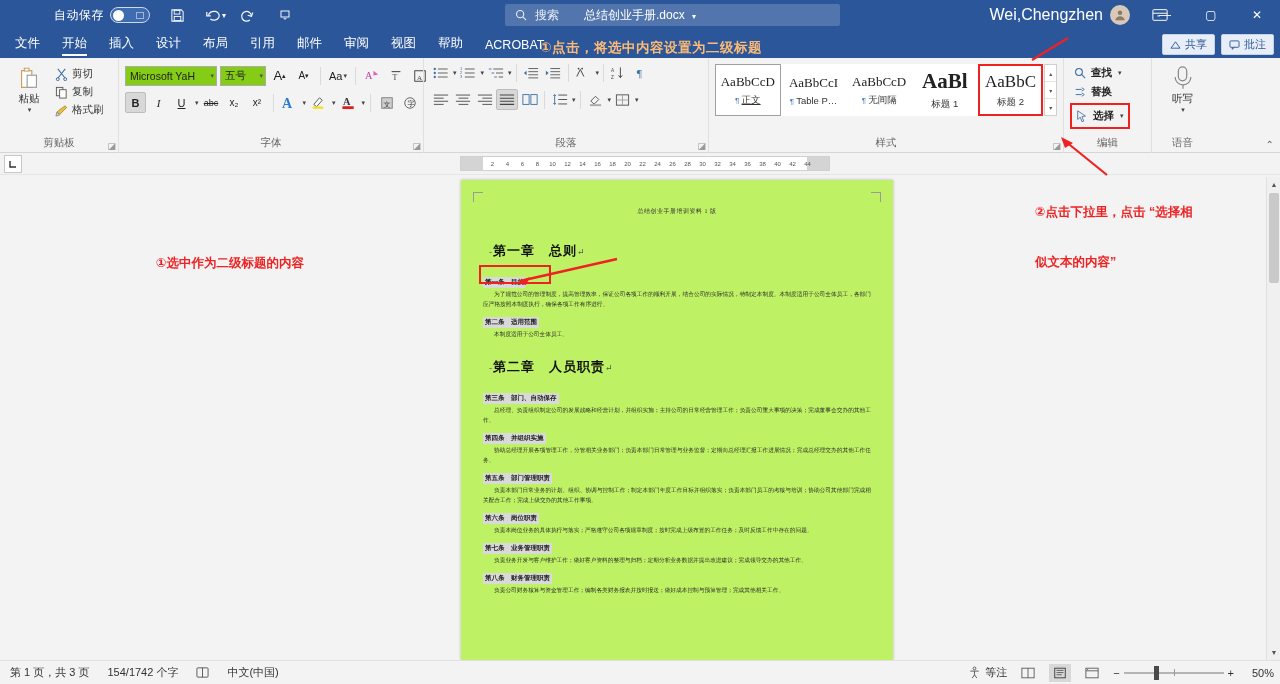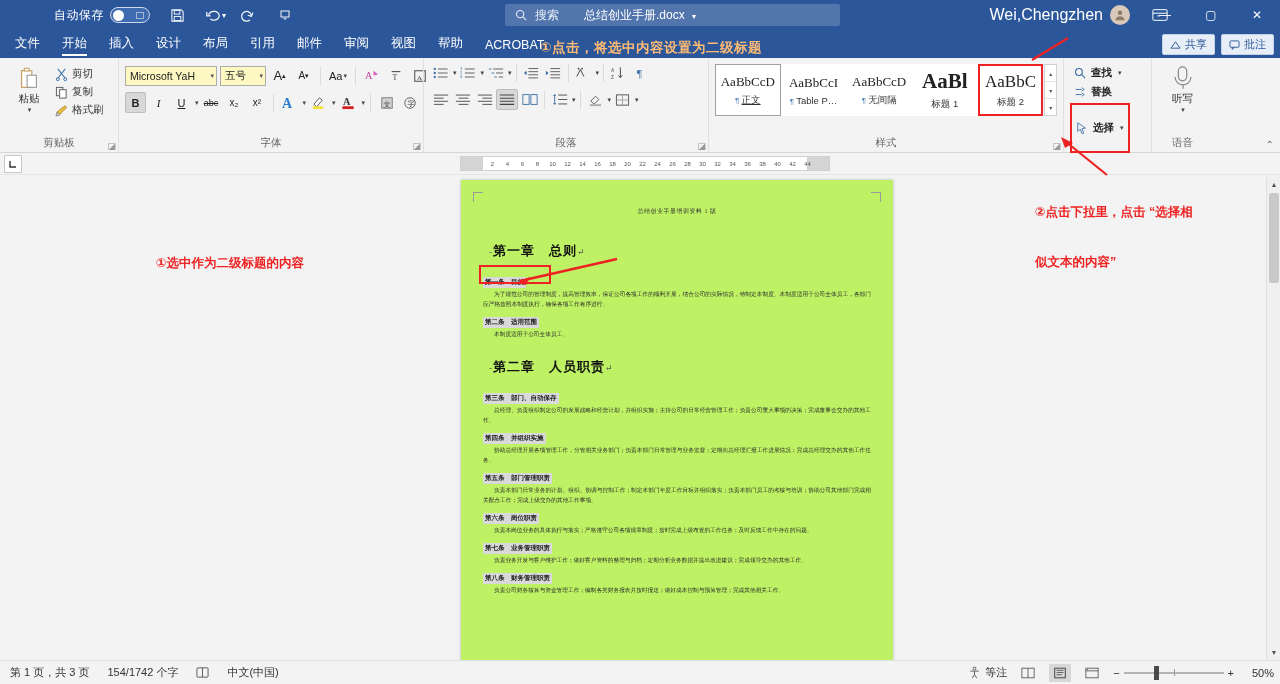--- a/index.html
+++ b/index.html
@@ -97,21 +97,21 @@
     font-size: 10.5px; color: #333; padding-top: 2px; }
   .paste-ico { width: 30px; height: 28px; display:flex; align-items:center; justify-content:center;}
   .clip-items { display: flex; flex-direction: column; gap: 2px; padding-top: 4px; }
   .clip-item { display: flex; align-items: center; gap: 4px; font-size: 10.5px;
     color: #333; padding: 1px 3px; }
 
   
   .font-row1 { display: flex; align-items: center; gap: 3px; padding-top: 3px; }
   .font-row2 { display: flex; align-items: center; gap: 2px; padding-top: 6px; }
   .combo {
-    height: 20px; border: 1px solid #ababab; background: #fef9c3; display: flex;
+    height: 20px; border: 1px solid #ababab; background: #84cc16; display: flex;
     align-items: center; padding: 0 2px 0 4px; font-size: 10.5px; color: #222;
     justify-content: space-between;
   }
   .combo .cv { overflow: hidden; white-space: nowrap; }
   .combo .ca { font-size: 7px; color: #555; padding-left: 3px; }
   .ibtn {
     min-width: 21px; height: 21px; display: flex; align-items: center;
     justify-content: center; font-size: 11px; color: #222; border-radius: 2px;
     padding: 0 2px;
   }
@@ -660,21 +660,21 @@
         </div>
         <div class="edit-item">
           <span>
             <svg width="12" height="12" viewBox="0 0 14 14">
                 <path d="M2 4h7M2 10h7" stroke="#3a6ea5" stroke-width="1.1"></path>
                 <path d="M9 2l3 2-3 2M9 8l3 2-3 2" fill="none" stroke="#3a6ea5" stroke-width="1"></path>
               </svg>
           </span>
           <span>替换</span>
         </div>
-        <div class="edit-item hl-box" style="padding:16px 4px">
+        <div class="edit-item hl-box" style="padding:4px 4px">
           <span>
             <svg width="12" height="12" viewBox="0 0 14 14">
                 <path d="M2 1l9 6-4 .8L9 13 7 13.8 5 8.5 2 11z" fill="none" stroke="#3a6ea5" stroke-width="1"></path>
               </svg>
           </span>
           <span>选择</span>
           <span class="mini-caret">▾</span>
         </div>
       </div>
       <div class="rg-label">编辑</div>

